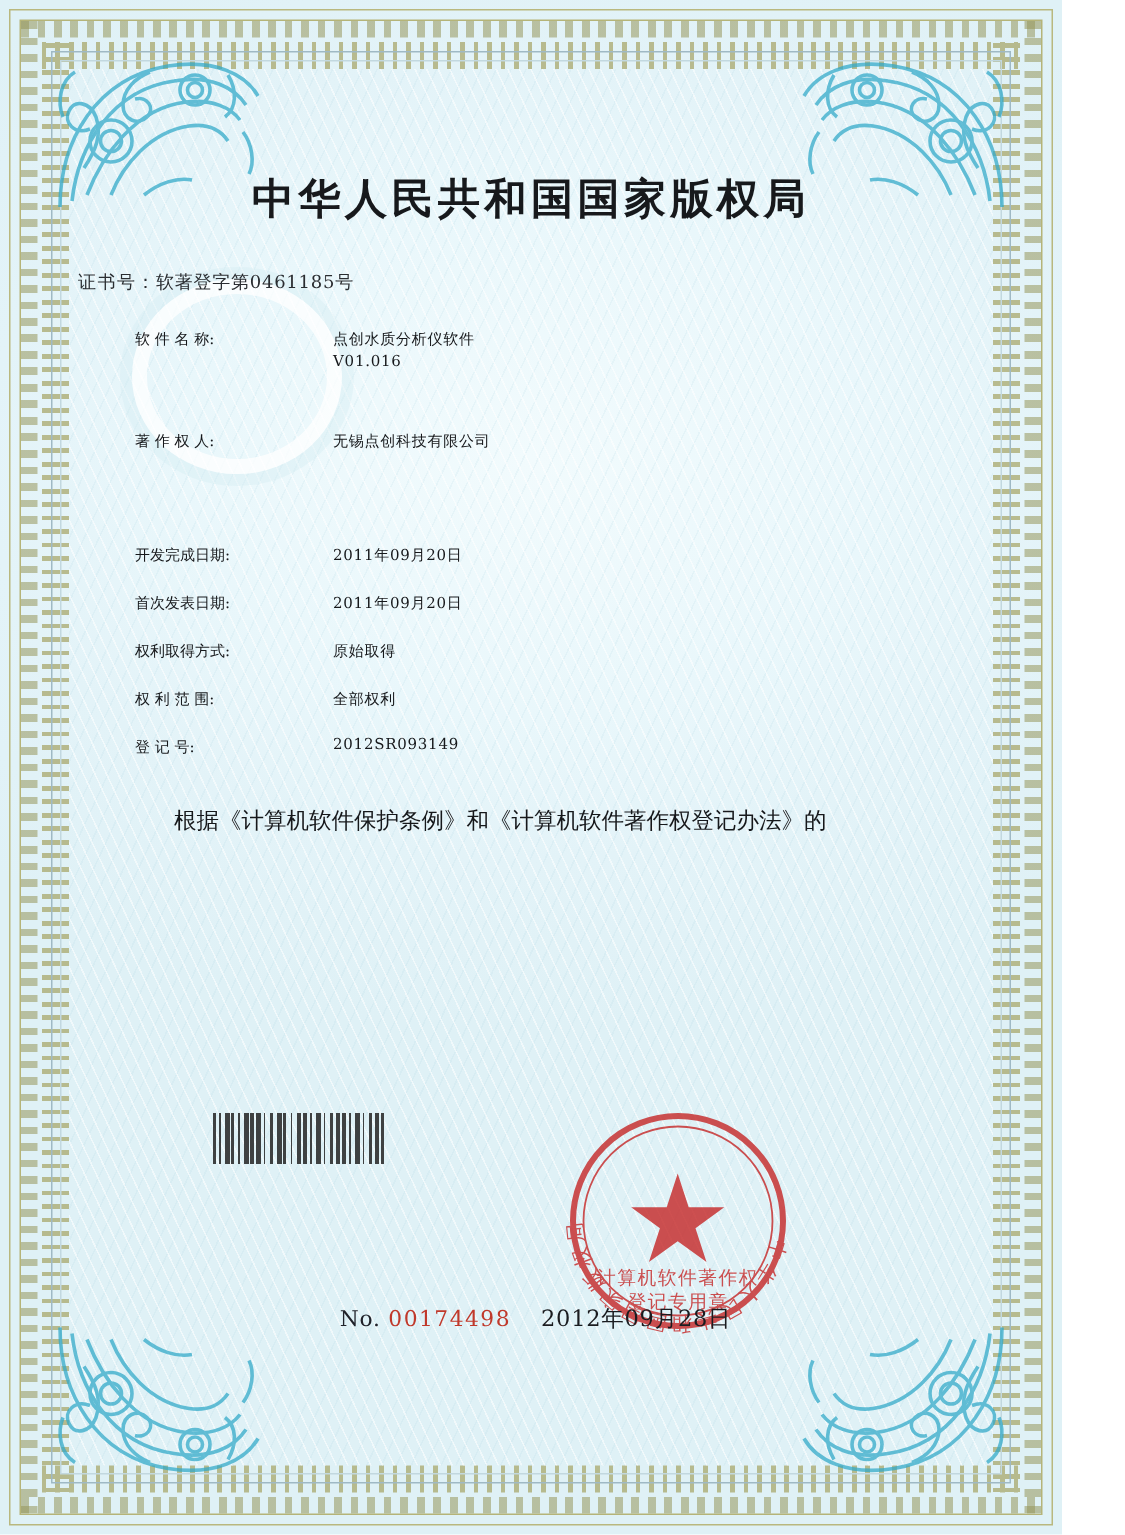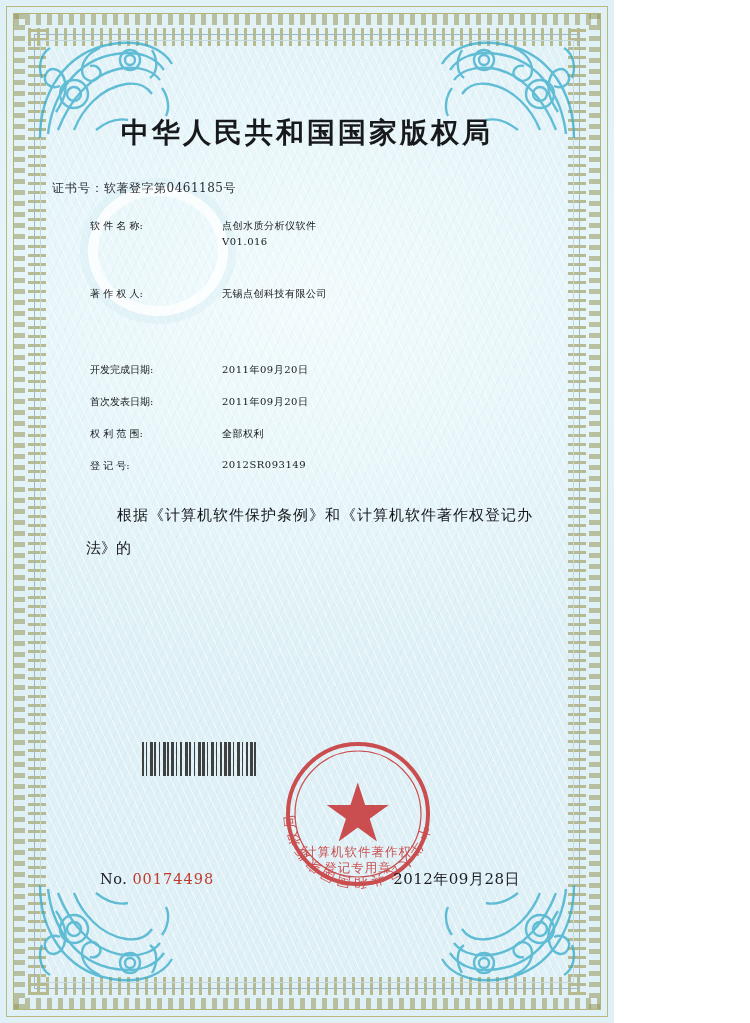--- a/index.html
+++ b/index.html
@@ -5,21 +5,21 @@
   html, body {
     margin: 0;
     padding: 0;
     background: #ffffff;
   }
   body {
     font-family: "DejaVu Sans", "Liberation Sans", sans-serif;
   }
   .certificate {
     position: relative;
-    width: 614px;
+    width: 708px;
     height: 1023px;
     overflow: hidden;
     background:
       radial-gradient(ellipse 520px 380px at 50% 30%, #f2fbfd 0%, #e9f7fb 45%, #e3f3f8 70%, #dff1f6 100%),
       linear-gradient(160deg, #eaf7fa 0%, #e6f5f9 50%, #e2f2f7 100%);
     box-sizing: border-box;
   }
 
   
   .frame-outer {
@@ -204,21 +204,21 @@
   }
   .seal svg { width: 100%; height: 100%; }
 
   
   .bottom {
     position: absolute;
     left: 0; right: 0;
     top: 818px;
     padding: 0 42px 0 48px;
     display: flex;
-    justify-content: space-between;
+    justify-content: center;
     align-items: baseline;
     font-family: "DejaVu Serif", "Liberation Serif", serif;
   }
   .serial {
     font-size: 14.5px;
     color: #20222a;
     letter-spacing: .5px;
   }
   .serial .sn-num { color: #c0392b; letter-spacing: 1px; }
   .issue-date {
@@ -353,20 +353,24 @@
       <div class="field-row">
         <div class="field-label">开发完成日期:</div>
         <div class="field-value">2011年09月20日</div>
       </div>
 
       <div class="field-row">
         <div class="field-label">首次发表日期:</div>
         <div class="field-value">2011年09月20日</div>
       </div>
 
+      <div class="field-row">
+        <div class="field-label">权利取得方式:</div>
+        <div class="field-value">原始取得</div>
+      </div>
 
       <div class="field-row">
         <div class="field-label">权 利 范 围:</div>
         <div class="field-value">全部权利</div>
       </div>
 
       <div class="field-row">
         <div class="field-label">登 记 号:</div>
         <div class="field-value">2012SR093149</div>
       </div>

